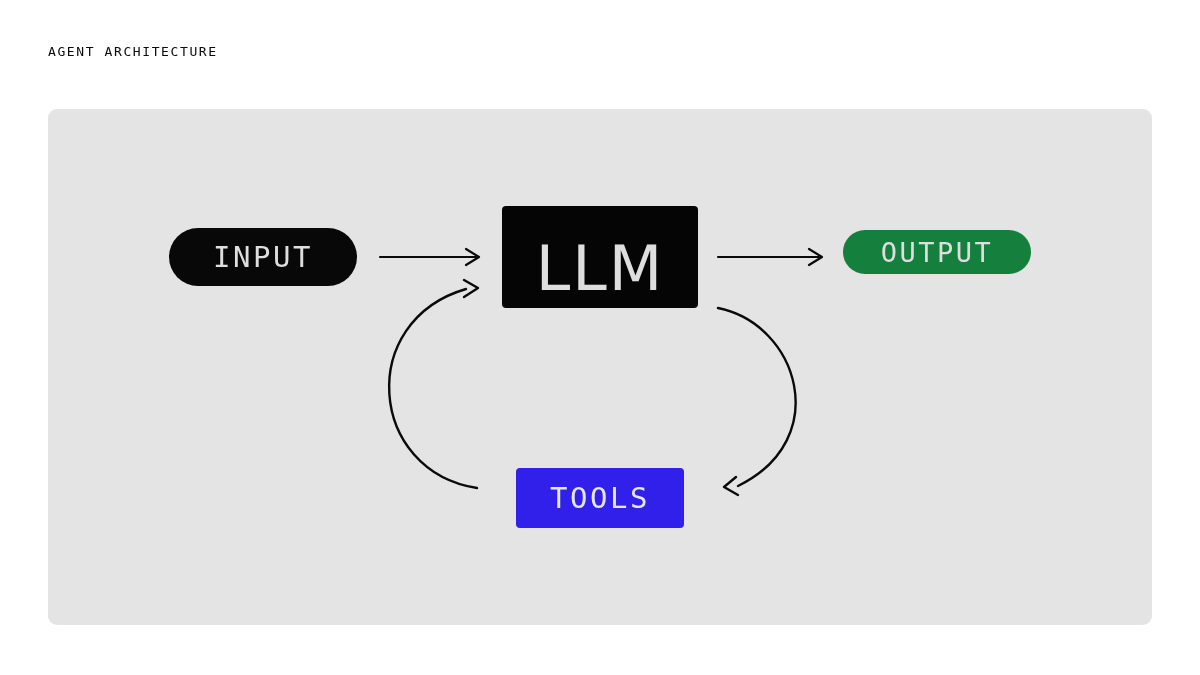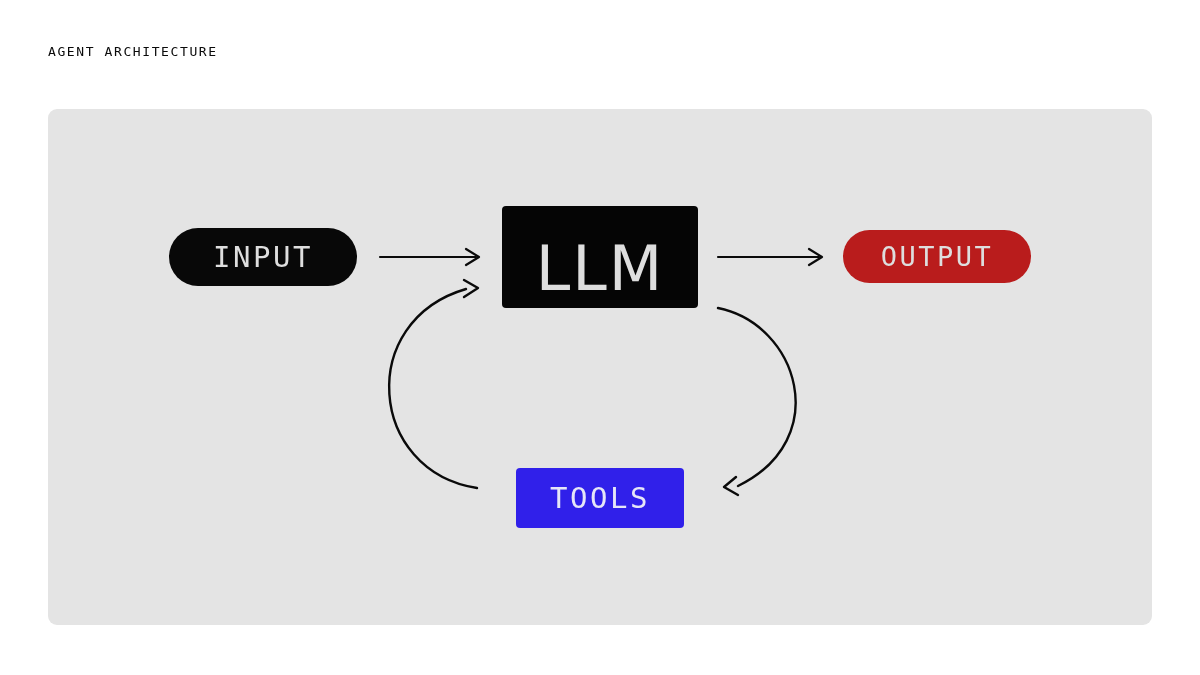--- a/index.html
+++ b/index.html
@@ -91,22 +91,22 @@
     letter-spacing: 2px;
     font-family: "DejaVu Sans", "Liberation Sans", sans-serif;
     margin-top: 24px;
   }
 
   
   #node-output {
     left: 795px;
     top: 121px;
     width: 188px;
-    height: 53px;
-    background: #b91c1c;
+    height: 44px;
+    background: #15803d;
     border-radius: 29px;
   }
   #node-output .node-label {
     color: #dedede;
     font-size: 27px;
   }
 
   
   #node-tools {
     left: 468px;

